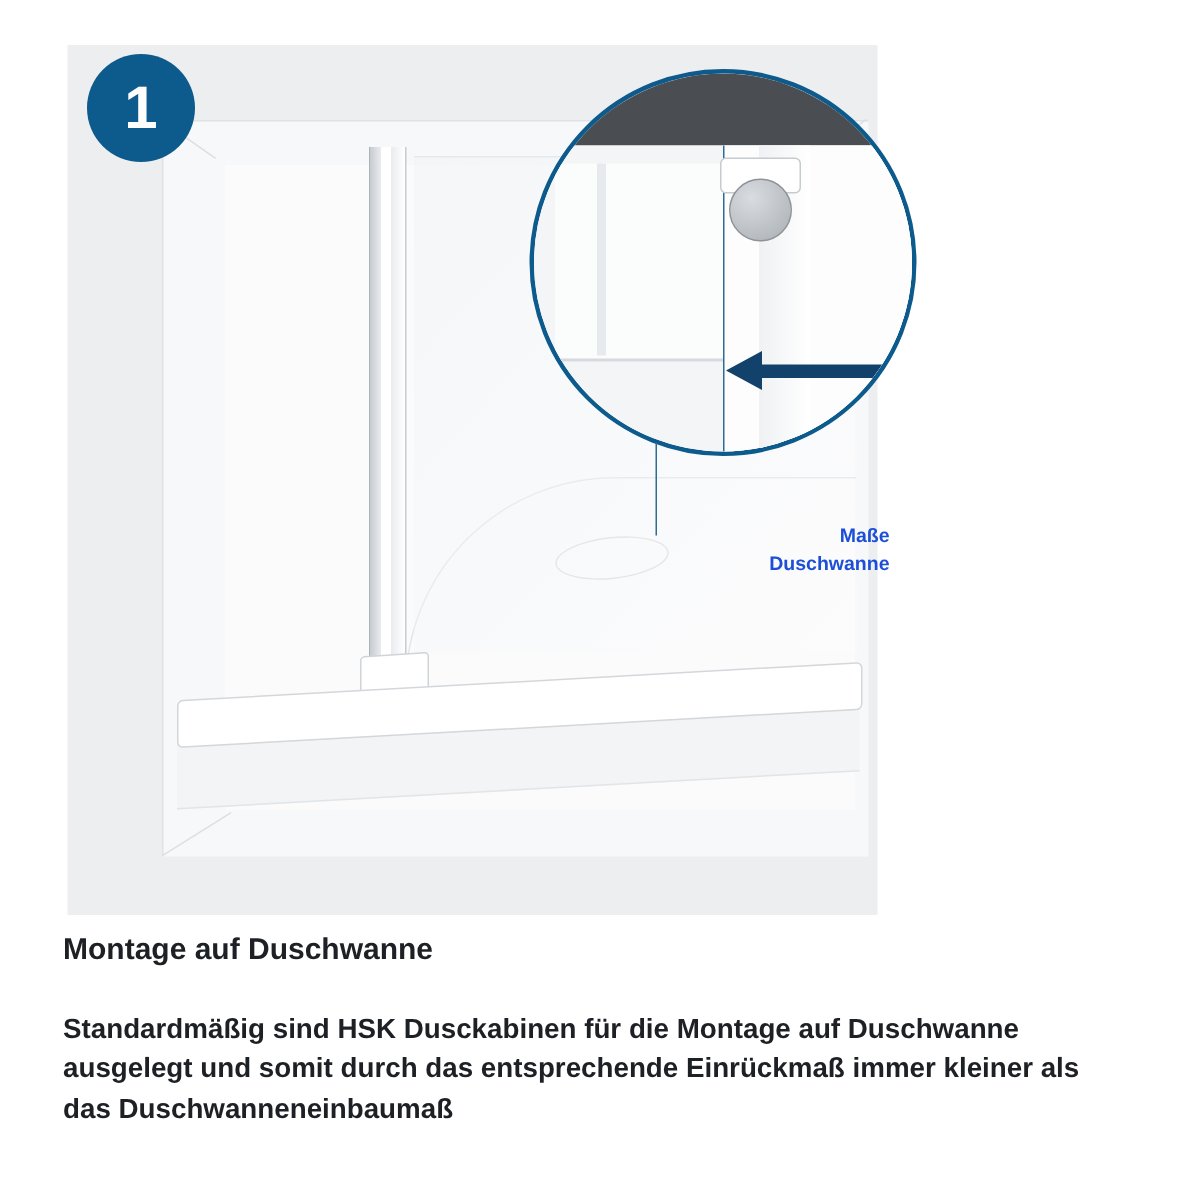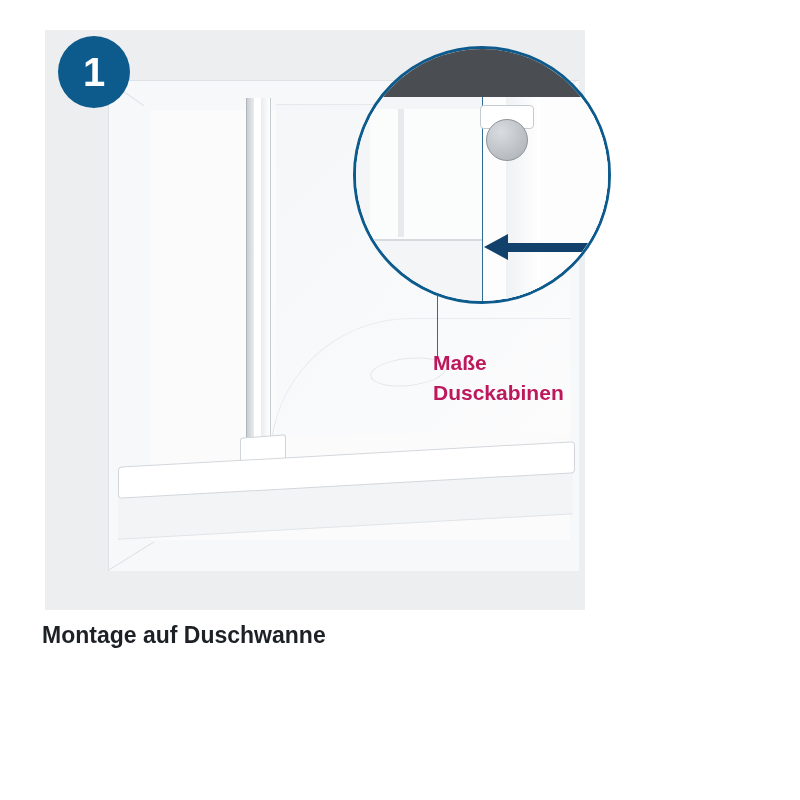--- a/index.html
+++ b/index.html
@@ -254,24 +254,25 @@
     height: 62px;
     background: #2f6b92;
   }
 
   
   .inline-caption {
     position: absolute;
     left: 393px;
     top: 330px;
     width: 160px;
-    font-size: 21px;
+    font-size: 13px;
     font-weight: bold;
     line-height: 1.45;
-    color: #be185d;
+    color: #1d4ed8;
+    text-align: right;
   }
 
   
   .badge {
     position: absolute;
     left: 18px;
     top: 18px;
     width: 72px;
     height: 72px;
     border-radius: 50%;
@@ -286,21 +287,21 @@
   }
 
   
   .text-block {
     position: absolute;
     left: 42px;
     top: 622px;
     width: 700px;
   }
   .heading {
-    font-size: 23px;
+    font-size: 20px;
     font-weight: bold;
     color: #1d2024;
     margin: 0 0 28px 0;
   }
   .body-text {
     font-size: 18.5px;
     font-weight: bold;
     color: #1d2024;
     line-height: 1.42;
     margin: 0;
@@ -351,23 +352,24 @@
       <div class="mag-arrow">
         <div class="head"></div>
         <div class="shaft"></div>
       </div>
     </div>
 
     <div class="leader"></div>
 
     <div class="inline-caption">
       <div>Maße</div>
-      <div>Dusckabinen</div>
+      <div>Duschwanne</div>
     </div>
 
     <div class="badge">1</div>
   </div>
 
   <div class="text-block">
     <p class="heading">Montage auf Duschwanne</p>
+    <p class="body-text">Standardmäßig sind HSK Dusckabinen für die Montage auf Duschwanne ausgelegt und somit durch das entsprechende Einrückmaß immer kleiner als das Duschwanneneinbaumaß</p>
   </div>
 
 </div>
 
 </body></html>

